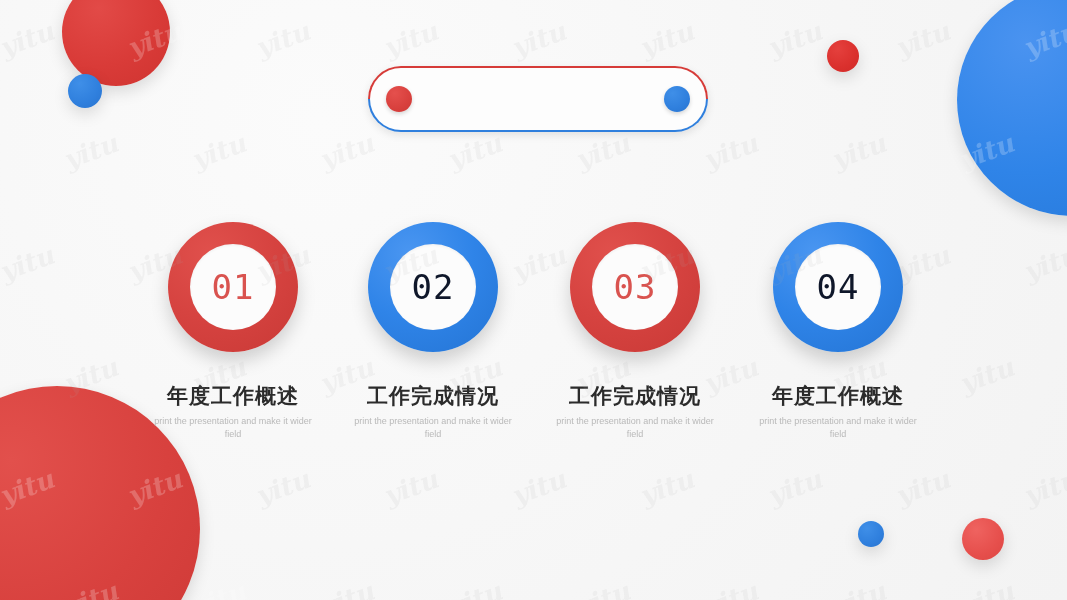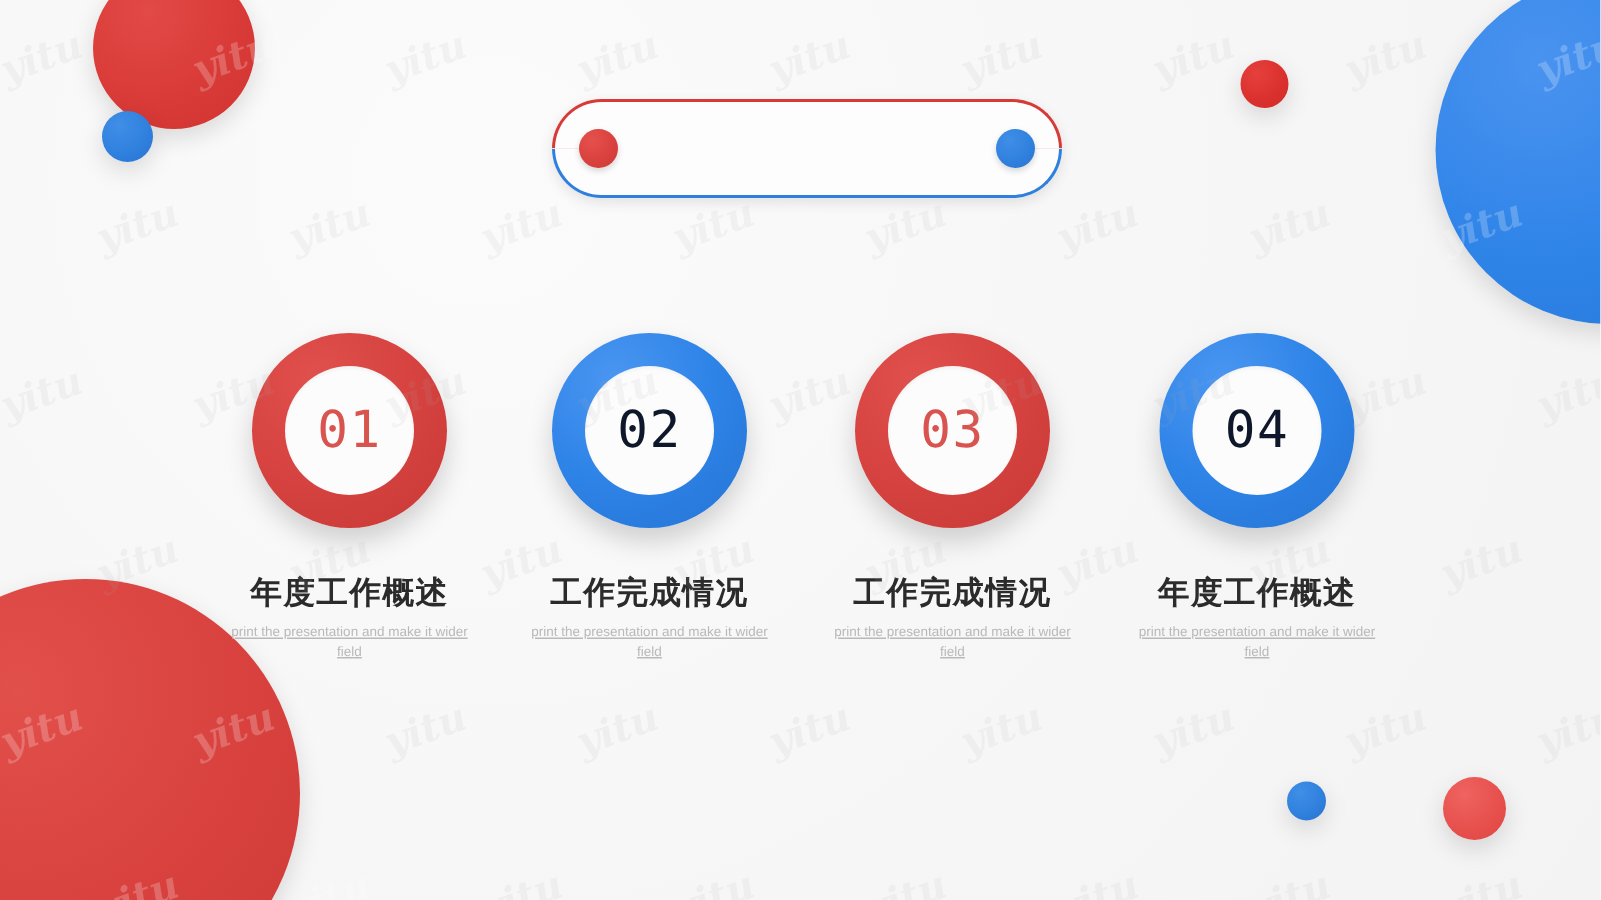--- a/index.html
+++ b/index.html
@@ -221,21 +221,20 @@
   }
   .item-sub {
     margin-top: 5px;
     font-family: "Liberation Sans", sans-serif;
     font-size: 9px;
     font-weight: 400;
     color: #b9b9b9;
     line-height: 1.45;
     padding: 0 14px;
     filter: blur(0.35px);
-    text-decoration: underline;
   }
 </style>
 </head>
 <body>
 
 <div id="slide">
 
   <div id="deco-red-topleft" class="deco shadowed"></div>
   <div id="deco-blue-topleft-small" class="deco shadowed"></div>
   <div id="deco-red-topright-small" class="deco shadowed"></div>

